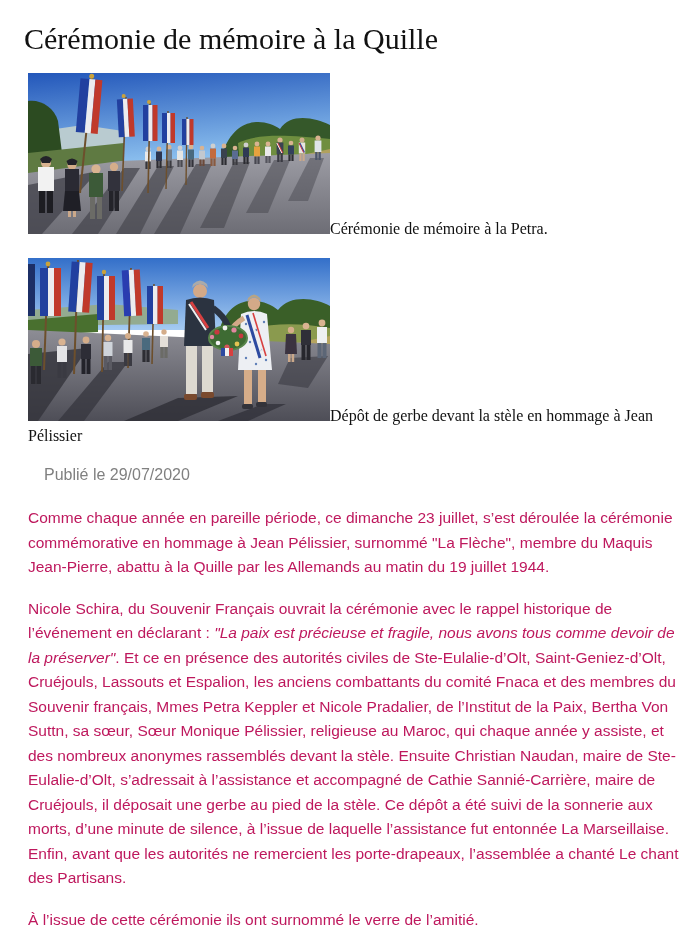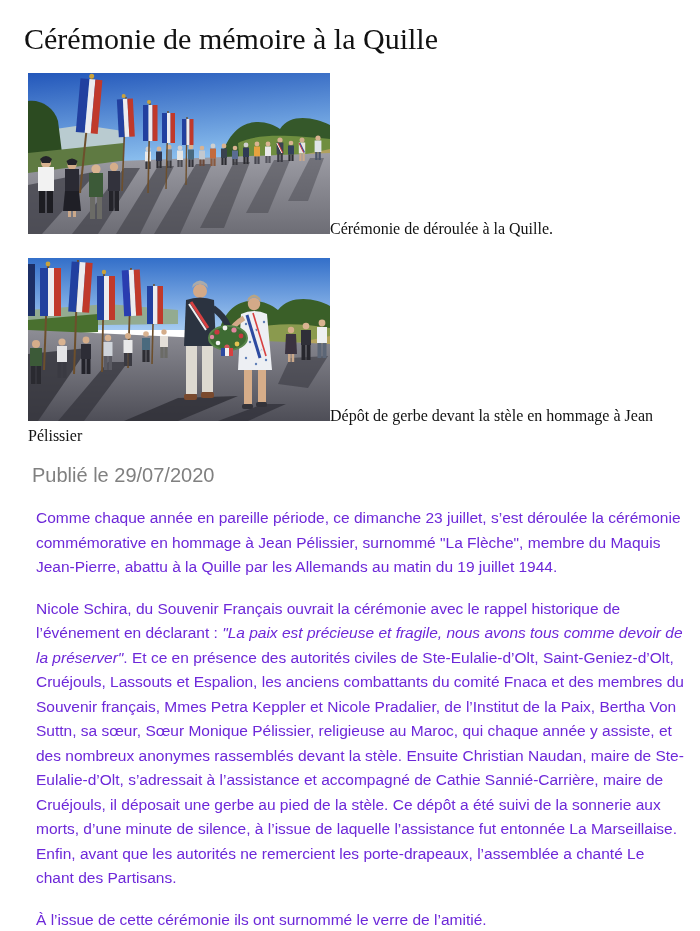--- a/index.html
+++ b/index.html
@@ -25,30 +25,30 @@
   }
   .figure {
     font-family: "Liberation Serif", serif;
     font-size: 16px;
     line-height: 20px;
     color: #111111;
     margin: 0 0 19px 0;
   }
   .figure svg { vertical-align: baseline; }
   .published {
-    font-size: 20px;
+    font-size: 16px;
     line-height: 20px;
     color: #808080;
-    margin: 0 0 21px 4px;
+    margin: 0 0 21px 16px;
   }
   .body-text p {
     font-size: 15.5px;
     line-height: 24.5px;
-    color: #6d28d9;
-    margin: 0 0 17px 8px;
+    color: #be185d;
+    margin: 0 0 17px 0;
   }
   .body-text em { font-style: italic; }
 </style>
 </head>
 <body>
 
 <div class="article">
 
   <h1 class="article-title">Cérémonie de mémoire à la Quille</h1>
 
@@ -238,21 +238,21 @@
           <circle cx="121" cy="29" r="2" fill="#caa23c"></circle>
         <line x1="138" y1="116" x2="140" y2="38" stroke="#6d4f2c" stroke-width="1.4"></line>
         <rect x="134" y="40" width="5" height="30" fill="#22409f"></rect>
           <rect x="139" y="40" width="3.5" height="30" fill="#ececef"></rect>
           <rect x="142.5" y="40" width="4.5" height="30" fill="#c0392b"></rect>
         <line x1="158" y1="112" x2="159" y2="44" stroke="#6d4f2c" stroke-width="1.4"></line>
         <rect x="154" y="46" width="4.5" height="26" fill="#22409f"></rect>
           <rect x="158.5" y="46" width="3" height="26" fill="#ececef"></rect>
           <rect x="161.5" y="46" width="4" height="26" fill="#c0392b"></rect>
       </g>
-    </svg><span>Cérémonie de déroulée à la Quille.</span>
+    </svg><span>Cérémonie de mémoire à la Petra.</span>
   </div>
 
   <div class="figure">
     <svg width="302" height="163" viewBox="0 0 302 163" xmlns="http://www.w3.org/2000/svg">
       <defs>
         <linearGradient id="sky2" x1="0" y1="0" x2="0" y2="1">
           <stop offset="0" stop-color="#336fc9"></stop>
             <stop offset="1" stop-color="#a5cbf2"></stop>
         </linearGradient>
         <linearGradient id="road2" x1="0" y1="0" x2="0" y2="1">

